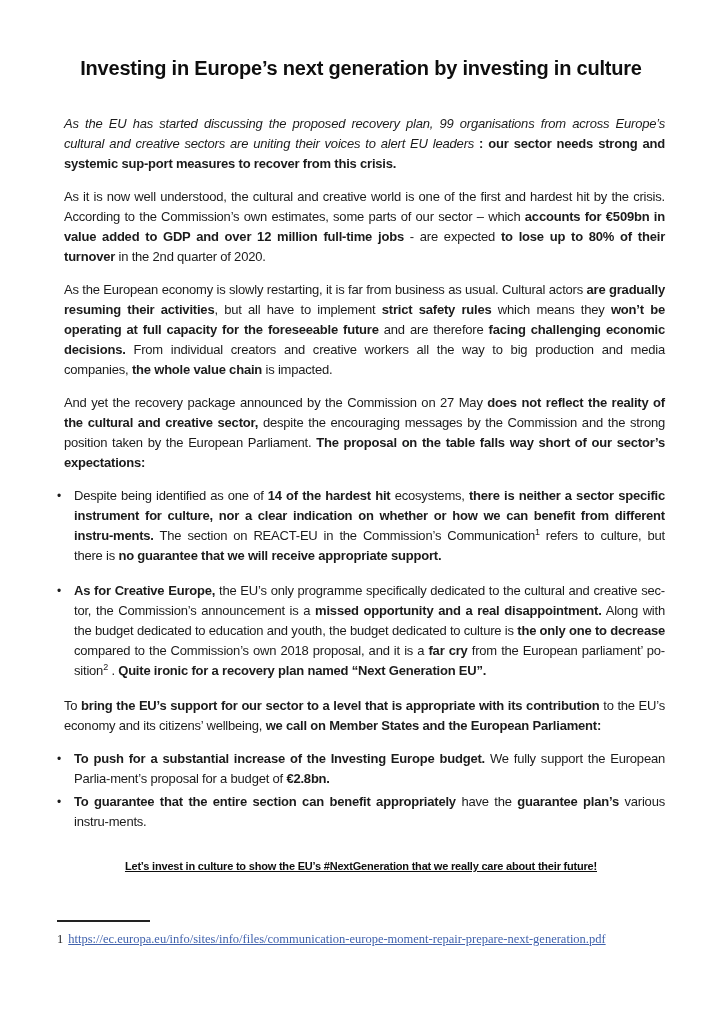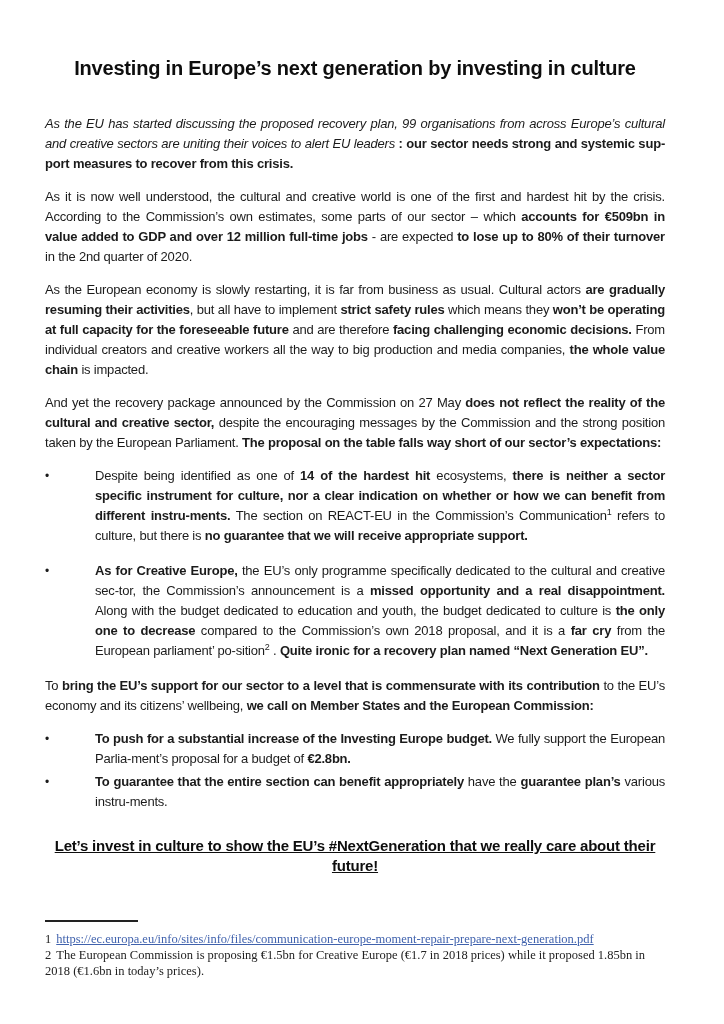--- a/index.html
+++ b/index.html
@@ -1,21 +1,21 @@
 <!DOCTYPE html>
 <html><head>
 <meta charset="utf-8">
 <style>
   html, body { margin: 0; padding: 0; background: #ffffff; }
   .page {
     position: relative;
     width: 708px;
     height: 1024px;
     box-sizing: border-box;
-    padding: 56px 43px 0 45px;
+    padding: 56px 43px 0 57px;
     background: #ffffff;
     font-family: "Liberation Sans", sans-serif;
     color: #1b1b1b;
     overflow: hidden;
     border-radius: 30px;
   }
   .title {
     font-size: 20px;
     font-weight: bold;
     color: #0e0e0e;
@@ -23,43 +23,43 @@
     letter-spacing: -0.2px;
     margin: 0 0 33px 0;
     line-height: 25px;
   }
   .para, .bullet-text {
     font-size: 13px;
     line-height: 20px;
     letter-spacing: -0.2px;
     text-align: justify;
   }
-  .para { margin: 0 0 13px 0; }
+  .para { margin: 0 0 13px 7px; }
   .b { font-weight: bold; }
   .i { font-style: italic; }
   sup {
     font-size: 9px;
     line-height: 0;
     vertical-align: super;
   }
   .bullet-item {
     display: flex;
     margin: 2px 0 15px 0;
   }
   .bullet-item.tight { margin-bottom: 3px; }
   .marker {
     flex: none;
     width: 17px;
     font-size: 12px;
     line-height: 20px;
     color: #1b1b1b;
   }
-  .bullet-text { flex: 1; margin-left: 33px; }
+  .bullet-text { flex: 1; }
   .cta {
-    font-size: 15px;
+    font-size: 11px;
     font-weight: bold;
     color: #0e0e0e;
     text-align: center;
     text-decoration: underline;
     letter-spacing: -0.2px;
     margin: 24px 0 0 0;
     line-height: 20px;
   }
   .fn-area { margin-top: 44px; }
   .fn-rule {
@@ -97,36 +97,33 @@
       <p class="para"><span>As the European economy is slowly restarting, it is far from business as usual. Cultural actors </span><span class="b">are gradually resuming their activities</span><span>, but all have to implement </span><span class="b">strict safety rules</span><span> which means they </span><span class="b">won’t be operating at full capacity for the foreseeable future</span><span> and are therefore </span><span class="b">facing challenging economic decisions.</span><span> From individual creators and creative workers all the way to big production and media companies, </span><span class="b">the whole value chain</span><span> is impacted.</span></p>
       <p class="para"><span>And yet the recovery package announced by the Commission on 27 May </span><span class="b">does not reflect the reality of the cultural and creative sector,</span><span> despite the encouraging messages by the Commission and the strong position taken by the European Parliament. </span><span class="b">The proposal on the table falls way short of our sector’s expectations:</span></p>
       <div class="bullet-item">
         <span class="marker">•</span>
         <div class="bullet-text"><span>Despite being identified as one of </span><span class="b">14 of the hardest hit</span><span> ecosystems, </span><span class="b">there is neither a sector specific instrument for culture, nor a clear indication on whether or how we can benefit from different instru-ments.</span><span> The section on REACT-EU in the Commission’s Communication</span><sup>1</sup><span> refers to culture, but there is </span><span class="b">no guarantee that we will receive appropriate support.</span></div>
       </div>
       <div class="bullet-item">
         <span class="marker">•</span>
         <div class="bullet-text"><span class="b">As for Creative Europe,</span><span> the EU’s only programme specifically dedicated to the cultural and creative sec-tor, the Commission’s announcement is a </span><span class="b">missed opportunity and a real disappointment.</span><span> Along with the budget dedicated to education and youth, the budget dedicated to culture is </span><span class="b">the only one to decrease</span><span> compared to the Commission’s own 2018 proposal, and it is a </span><span class="b">far cry</span><span> from the European parliament’ po-sition</span><sup>2</sup><span> . </span><span class="b">Quite ironic for a recovery plan named “Next Generation EU”.</span></div>
       </div>
-      <p class="para"><span>To </span><span class="b">bring the EU’s support for our sector to a level that is commensurate with its contribution</span><span> to the EU’s economy and its citizens’ wellbeing, </span><span class="b">we call on Member States and the European Commission:</span></p>
+      <p class="para"><span>To </span><span class="b">bring the EU’s support for our sector to a level that is appropriate with its contribution</span><span> to the EU’s economy and its citizens’ wellbeing, </span><span class="b">we call on Member States and the European Parliament:</span></p>
       <div class="bullet-item tight">
         <span class="marker">•</span>
         <div class="bullet-text"><span class="b">To push for a substantial increase of the Investing Europe budget.</span><span> We fully support the European Parlia-ment’s proposal for a budget of </span><span class="b">€2.8bn.</span></div>
       </div>
       <div class="bullet-item tight">
         <span class="marker">•</span>
         <div class="bullet-text"><span class="b">To guarantee that the entire section can benefit appropriately</span><span> have the </span><span class="b">guarantee plan’s</span><span> various instru-ments.</span></div>
       </div>
     </section>
 
   <p class="cta">Let’s invest in culture to show the EU’s #NextGeneration that we really care about their future!</p>
 
   <div class="fn-area">
     <div class="fn-rule"></div>
     <p class="fn">
       <span class="num">1</span><a class="fn-link">https://ec.europa.eu/info/sites/info/files/communication-europe-moment-repair-prepare-next-generation.pdf</a>
     </p>
-    <p class="fn">
-      <span class="num">2</span><span>The European Commission is proposing €1.5bn for Creative Europe (€1.7 in 2018 prices) while it proposed 1.85bn in 2018 (€1.6bn in today’s prices).</span>
-    </p>
   </div>
 
 </main>
 
 </body></html>

